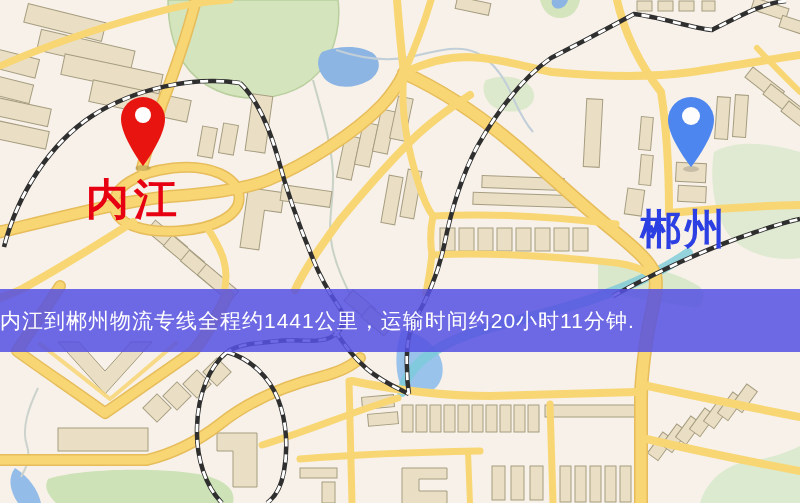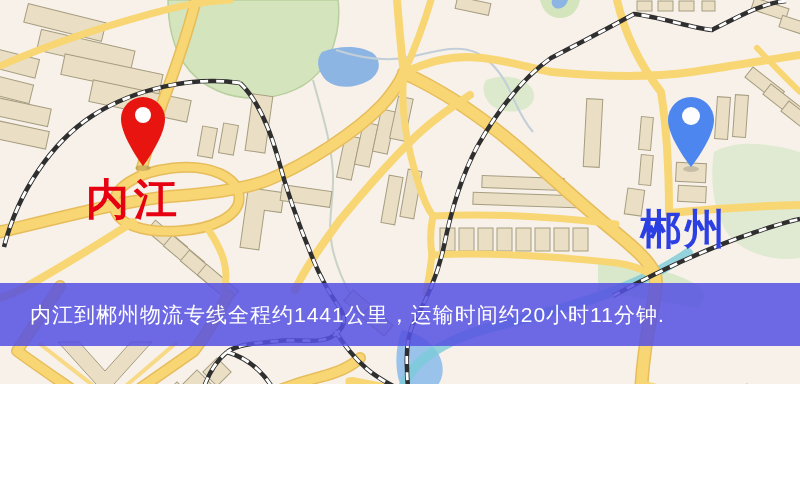--- a/index.html
+++ b/index.html
@@ -1,31 +1,31 @@
 <!DOCTYPE html>
 <html><head>
 <meta charset="utf-8">
 <style>
   html,body{margin:0;padding:0;background:#ffffff;}
   #stage{
-    position:relative;width:800px;height:384px;overflow:hidden;
+    position:relative;width:800px;height:503px;overflow:hidden;
     font-family:"Liberation Sans", sans-serif;
   }
   #stage svg{position:absolute;left:0;top:0;}
   .city-label{
     position:absolute;font-weight:700;line-height:1;
     font-family:"Liberation Serif","Liberation Sans",sans-serif;
     white-space:nowrap;user-select:none;
   }
   #origin-label{left:86px;top:178px;font-size:43px;color:#e60012;letter-spacing:5px;}
   #dest-label{left:640px;top:180px;font-size:41px;color:#2c3fe2;letter-spacing:3px;margin-top:29px;}
   #route-banner{
-    position:absolute;left:0;top:283px;width:800px;height:63px;
+    position:absolute;left:0;top:289px;width:800px;height:63px;
     background:rgba(86,81,226,0.86);
-    display:flex;align-items:center;box-sizing:border-box;padding-left:30px;
+    display:flex;align-items:center;box-sizing:border-box;
     color:#ffffff;font-size:21px;letter-spacing:1px;white-space:nowrap;
   }
 </style>
 </head>
 <body>
 
 <div id="stage">
   <svg width="800" height="503" viewBox="0 0 800 503">
 
     <rect x="0" y="0" width="800" height="503" fill="#f7f1e9"></rect>

